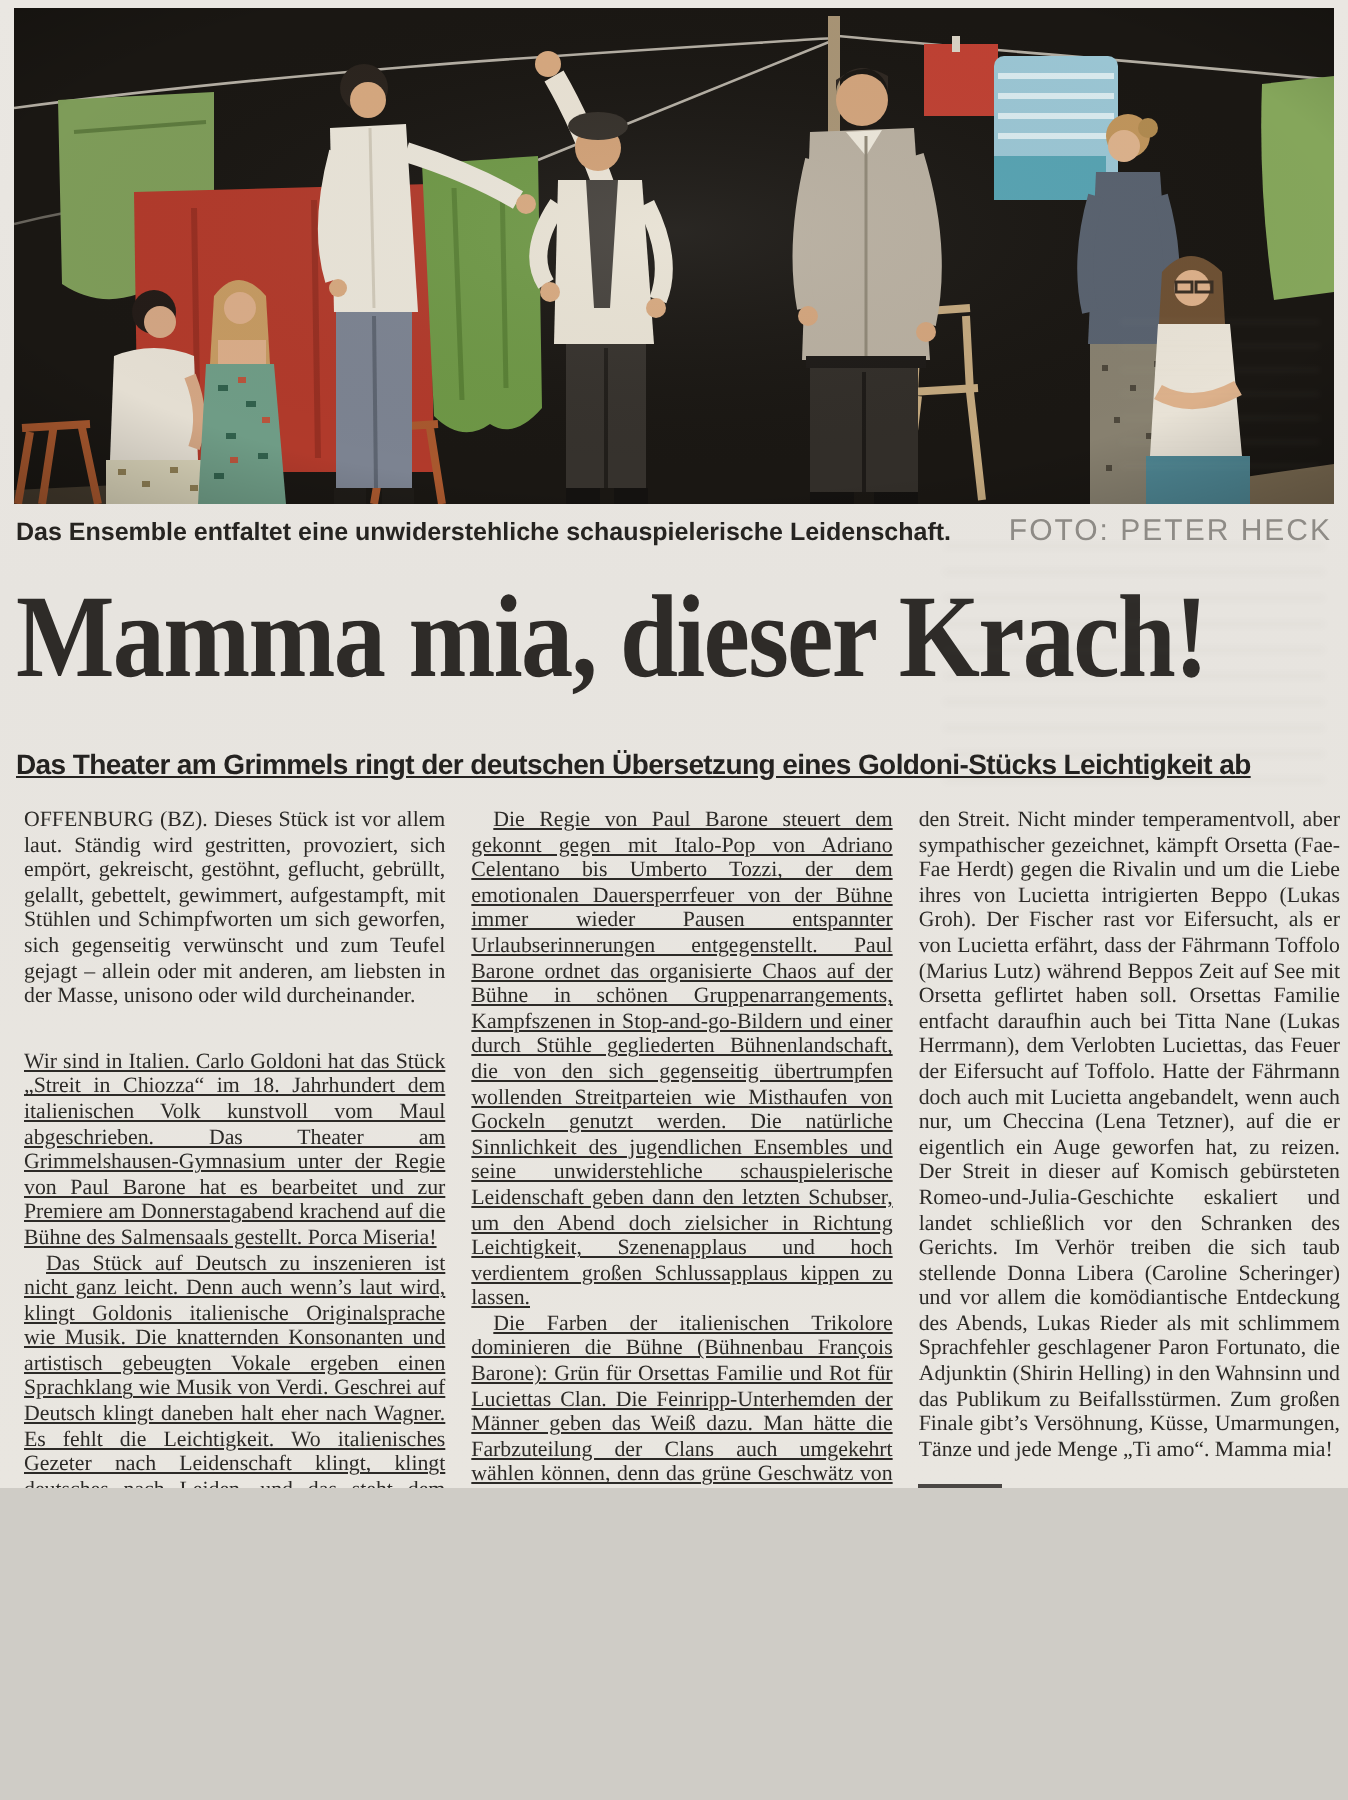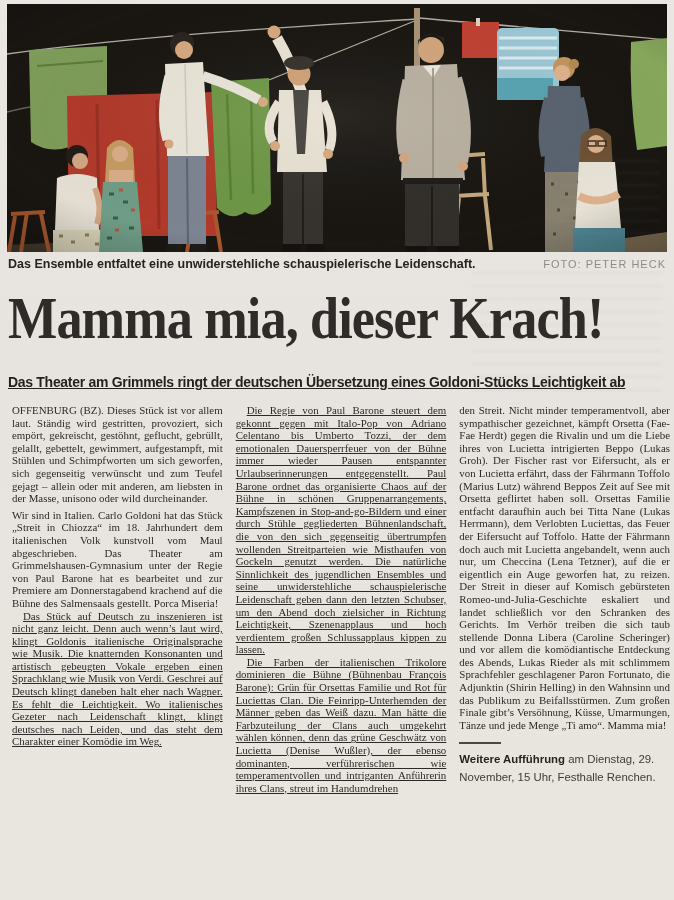--- a/index.html
+++ b/index.html
@@ -1,27 +1,27 @@
 <!DOCTYPE html>
 <html lang="de"><head>
 <meta charset="utf-8">
 <style>
   html,body{margin:0;padding:0;background:#cfccc6;}
   .page{
-    position:relative;width:674px;height:900px;margin:0 auto;
+    position:relative;width:674px;height:744px;margin:0 auto;
     background:linear-gradient(180deg,#eae7e2 0%,#e7e4df 40%,#e9e6e0 100%);
     overflow:hidden;font-family:"Liberation Sans",sans-serif;
   }
   
   .photo-wrap{position:absolute;left:7px;top:4px;width:660px;height:248px;background:#191613;}
   .photo-wrap svg{display:block;width:100%;height:100%;}
   
   .caption-row{position:absolute;left:8px;top:257px;width:658px;display:flex;justify-content:space-between;align-items:baseline;}
   .caption{font-size:12.5px;font-weight:700;color:#262421;}
-  .credit{font-size:11px;color:#8e8b86;letter-spacing:1px;white-space:nowrap;}
+  .credit{font-size:15px;color:#8e8b86;letter-spacing:1px;white-space:nowrap;}
   
   .headline{
     position:absolute;left:8px;top:286px;margin:0;
     font-family:"Liberation Serif","DejaVu Serif",serif;font-weight:700;
     font-size:59px;line-height:1.1;color:#2e2b28;letter-spacing:-1px;
     white-space:nowrap;transform:scaleX(.885);transform-origin:left top;
   }
   .subheadline{
     position:absolute;left:8px;top:374px;margin:0;
     font-size:14px;font-weight:700;color:#242220;letter-spacing:-0.3px;white-space:nowrap;text-decoration:underline;
@@ -31,21 +31,21 @@
     position:absolute;left:12px;top:404px;width:658px;height:494px;
     display:grid;grid-template-columns:1fr 1fr 1fr;column-gap:13px;overflow:hidden;
   }
   .col{
     font-family:"Liberation Serif","DejaVu Serif",serif;
     font-size:10.9px;line-height:12.6px;color:#2c2a27;
     text-align:justify;hyphens:auto;-webkit-hyphens:auto;
   }
   .col p{margin:0;}
   p.indent{text-indent:11px;text-decoration:underline;}
-  p.gap{margin-top:4px;}
+  p.gap{margin-top:20px;text-decoration:underline;}
   
   .note-rule{width:42px;height:2px;background:#4a4744;margin:11px 0 7px;border:none;}
   .note{font-family:"Liberation Sans",sans-serif;font-size:11.4px;line-height:1.5;color:#3e3b38;text-align:left;}
   .note b{color:#262421;}
   
   .bleed{position:absolute;pointer-events:none;filter:blur(1.5px);opacity:.5;}
   .bleed.b1{left:472px;top:272px;width:190px;height:120px;
     background:repeating-linear-gradient(180deg,rgba(125,122,114,.12) 0 2px,transparent 2px 13px);}
   .bleed.b2{left:560px;top:160px;width:100px;height:80px;
     background:repeating-linear-gradient(180deg,rgba(210,205,196,.10) 0 2px,transparent 2px 12px);}

